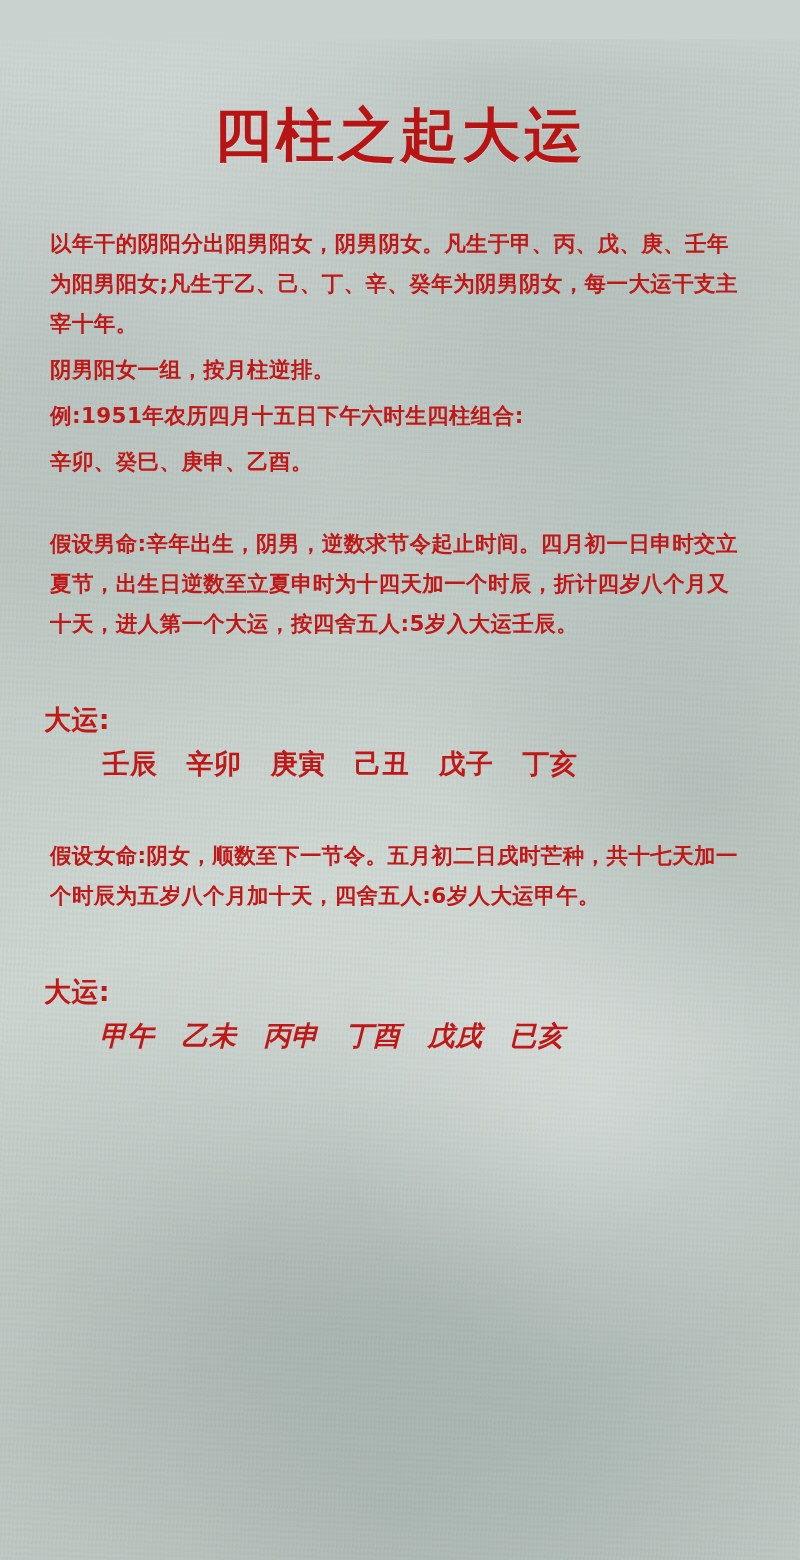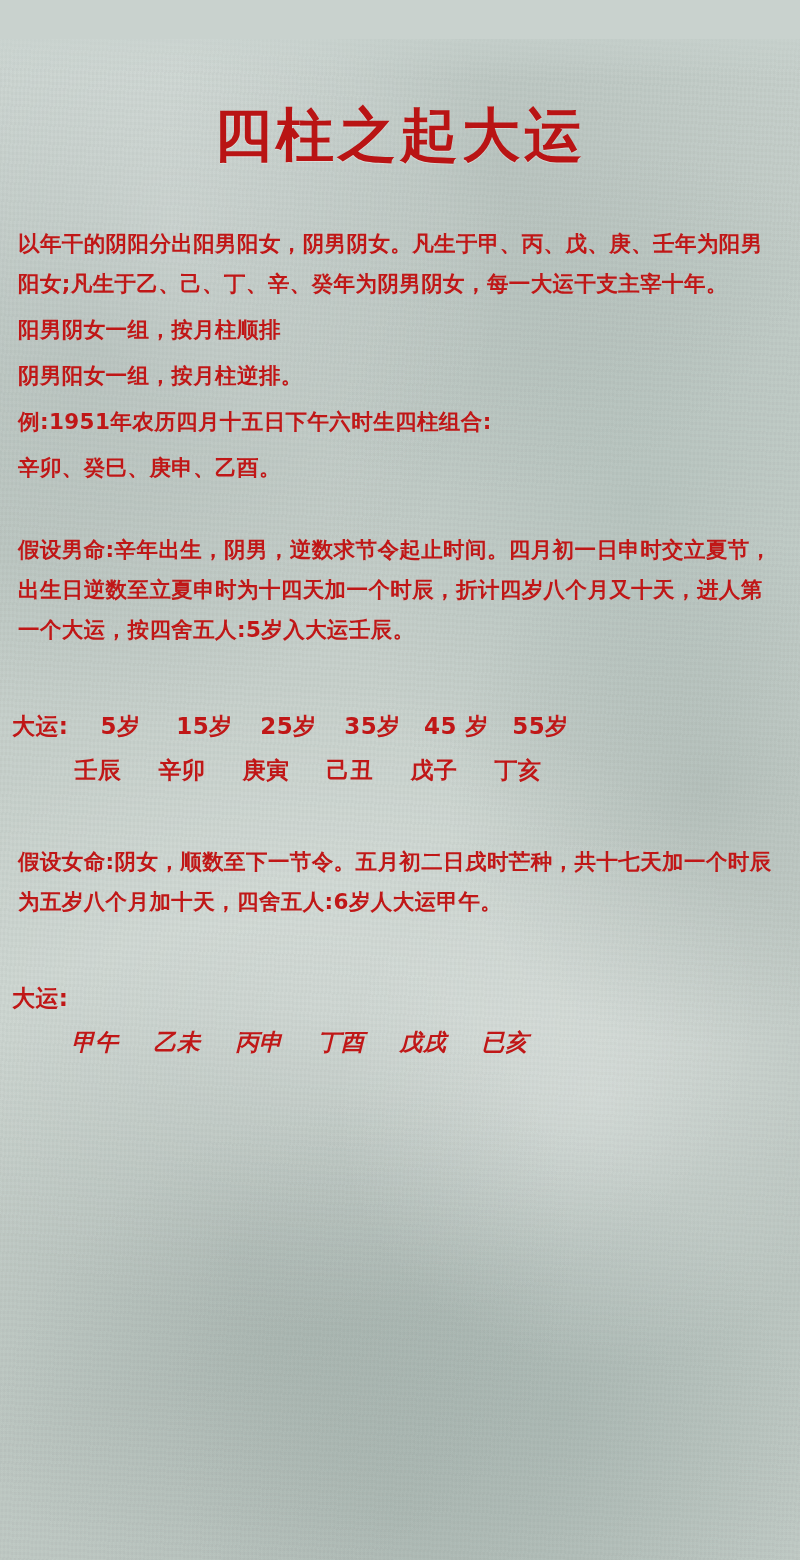--- a/index.html
+++ b/index.html
@@ -46,21 +46,21 @@
       radial-gradient(circle at 12% 20%, rgba(90,110,105,0.18), rgba(0,0,0,0) 26%),
       radial-gradient(circle at 62% 8%, rgba(90,110,105,0.13), rgba(0,0,0,0) 22%),
       radial-gradient(circle at 88% 48%, rgba(90,110,105,0.16), rgba(0,0,0,0) 24%),
       radial-gradient(circle at 30% 78%, rgba(90,110,105,0.14), rgba(0,0,0,0) 25%),
       radial-gradient(circle at 75% 68%, rgba(255,255,255,0.25), rgba(0,0,0,0) 22%),
       radial-gradient(circle at 50% 95%, rgba(90,110,105,0.14), rgba(0,0,0,0) 28%);
   }
   .content {
     position: relative;
     z-index: 3;
-    padding: 0 12px;
+    padding: 0 44px;
   }
   .title {
     text-align: center;
     color: #b91414;
     font-size: 58px;
     font-weight: bold;
     letter-spacing: 4px;
     padding-top: 58px;
     padding-bottom: 10px;
     text-shadow: 0 1px 0 rgba(255,255,255,0.35);
@@ -79,21 +79,21 @@
   .gap-lg { height: 44px; }
 
   .dayun-block {
     margin-top: 4px;
   }
   .dayun-row {
     display: flex;
     align-items: baseline;
     color: #c01717;
     font-weight: bold;
-    font-size: 23px;
+    font-size: 27px;
     line-height: 44px;
   }
   .dayun-label {
     margin-right: 10px;
   }
   .dayun-ages span,
   .dayun-gz span {
     display: inline-block;
   }
   .ages-a span { width: 84px; text-align: center; }
@@ -121,37 +121,33 @@
   <div class="fade-edge fade-top"></div>
   <div class="fade-edge fade-bottom"></div>
 
   <div class="content">
 
     <h1 class="title">四柱之起大运</h1>
 
     <div class="body-text">
 
       <p class="para">以年干的阴阳分出阳男阳女，阴男阴女。凡生于甲、丙、戊、庚、壬年为阳男阳女;凡生于乙、己、丁、辛、癸年为阴男阴女，每一大运干支主宰十年。</p>
-      <p class="para">阳男阴女一组，按月柱顺排</p>
       <p class="para">阴男阳女一组，按月柱逆排。</p>
       <p class="para">例:1951年农历四月十五日下午六时生四柱组合:</p>
       <p class="para">辛卯、癸巳、庚申、乙酉。</p>
 
       <div class="gap-md"></div>
 
       <p class="para">假设男命:辛年出生，阴男，逆数求节令起止时间。四月初一日申时交立夏节，出生日逆数至立夏申时为十四天加一个时辰，折计四岁八个月又十天，进人第一个大运，按四舍五人:5岁入大运壬辰。</p>
 
       <div class="gap-lg"></div>
 
       <div class="dayun-block">
         <div class="dayun-row">
           <span class="dayun-label">大运:</span>
-          <span class="dayun-ages ages-a">
-            <span>5岁</span><span>15岁</span><span>25岁</span><span>35岁</span><span>45 岁</span><span>55岁</span>
-          </span>
         </div>
         <div class="dayun-row">
           <span class="dayun-gz gz-a">
             <span>壬辰</span><span>辛卯</span><span>庚寅</span><span>己丑</span><span>戊子</span><span>丁亥</span>
           </span>
         </div>
       </div>
 
       <div class="gap-lg"></div>
 

